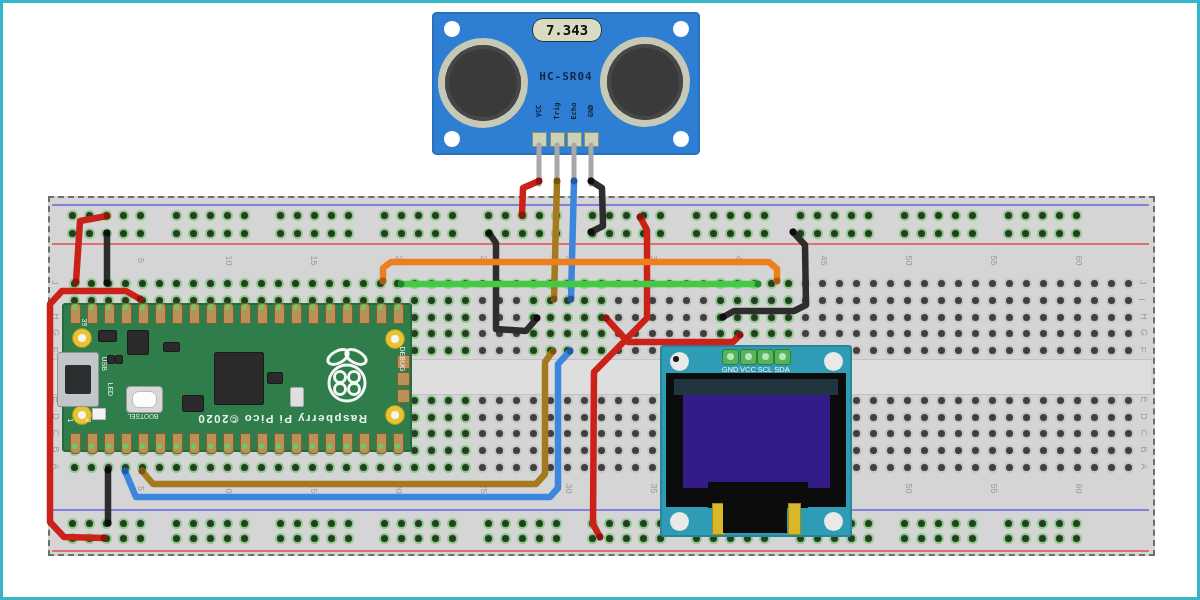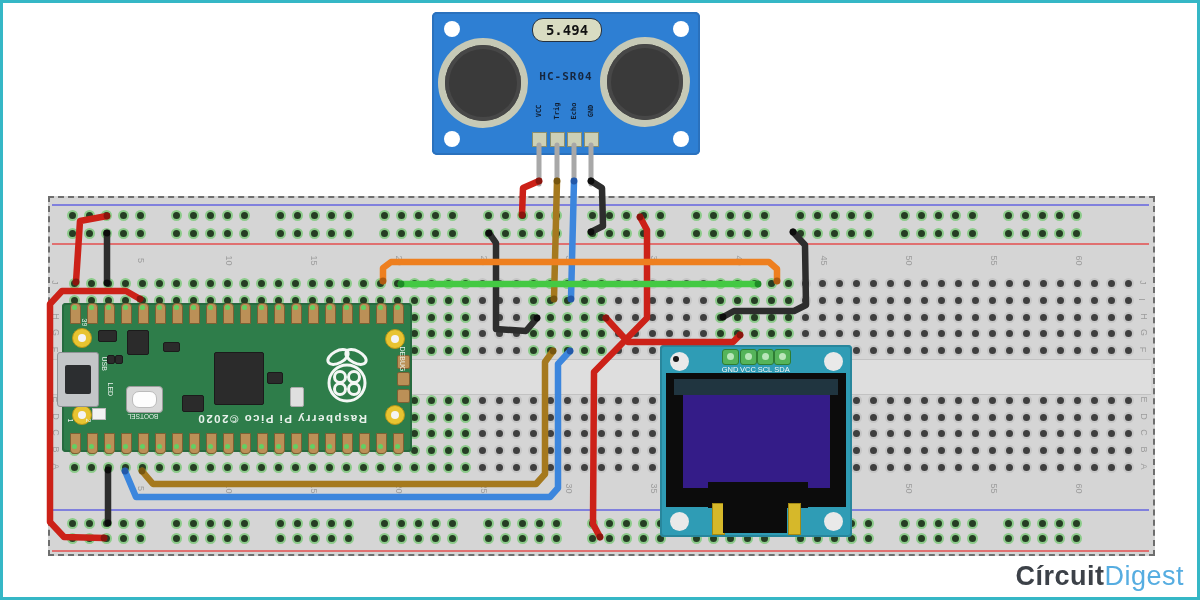--- a/index.html
+++ b/index.html
@@ -1139,21 +1139,21 @@
     <div class="abs corner" style="left:12px;top:9px;"></div>
     <div class="abs corner" style="left:241px;top:9px;"></div>
     <div class="abs corner" style="left:12px;top:119px;"></div>
     <div class="abs corner" style="left:241px;top:119px;"></div>
     <div class="abs transducer-ring" style="left:6px;top:26px;">
       <div class="abs transducer"></div>
       </div>
     <div class="abs transducer-ring" style="left:168px;top:25px;">
       <div class="abs transducer"></div>
       </div>
-    <div id="sensor-display" class="abs">5.494</div>
+    <div id="sensor-display" class="abs">7.343</div>
     <div id="sensor-model" class="abs">HC-SR04</div>
     <div id="sensor-pads">
         <div class="abs sensor-pad" style="left: 100px; top: 120px;"></div>
         <div class="abs sensor-pinlabel" style="left: 92px; top: 95px;">VCC</div>
         <div class="abs sensor-pad" style="left: 118px; top: 120px;"></div>
         <div class="abs sensor-pinlabel" style="left: 110px; top: 95px;">Trig</div>
         <div class="abs sensor-pad" style="left: 135px; top: 120px;"></div>
         <div class="abs sensor-pinlabel" style="left: 127px; top: 95px;">Echo</div>
         <div class="abs sensor-pad" style="left: 152px; top: 120px;"></div>
         <div class="abs sensor-pinlabel" style="left: 144px; top: 95px;">GND</div>
@@ -1208,17 +1208,14 @@
       <circle cx="142" cy="471" r="3.4" fill="#77560f"></circle>
       <circle cx="553" cy="351" r="3.4" fill="#77560f"></circle>
       <polyline points="125,471 136,497 550,497 558,488 558,364 570,351" fill="none" stroke="#3c86dd" stroke-width="6.5" stroke-linecap="round" stroke-linejoin="round"></polyline>
       <circle cx="125" cy="471" r="3.4" fill="#2358a8"></circle>
       <circle cx="570" cy="351" r="3.4" fill="#2358a8"></circle>
       <polyline points="108,470 108,523" fill="none" stroke="#2d2d2d" stroke-width="6.5" stroke-linecap="round" stroke-linejoin="round"></polyline>
       <circle cx="108" cy="470" r="3.4" fill="#0d0d0d"></circle>
       <circle cx="108" cy="523" r="3.4" fill="#0d0d0d"></circle>
     </svg>
 
-  <div id="logo" class="abs">
-    <span class="p1">Círcuit</span><span class="p2">Digest</span>
-  </div>
   <div id="frame" class="abs"></div>
 </div>
 
 </body></html>

